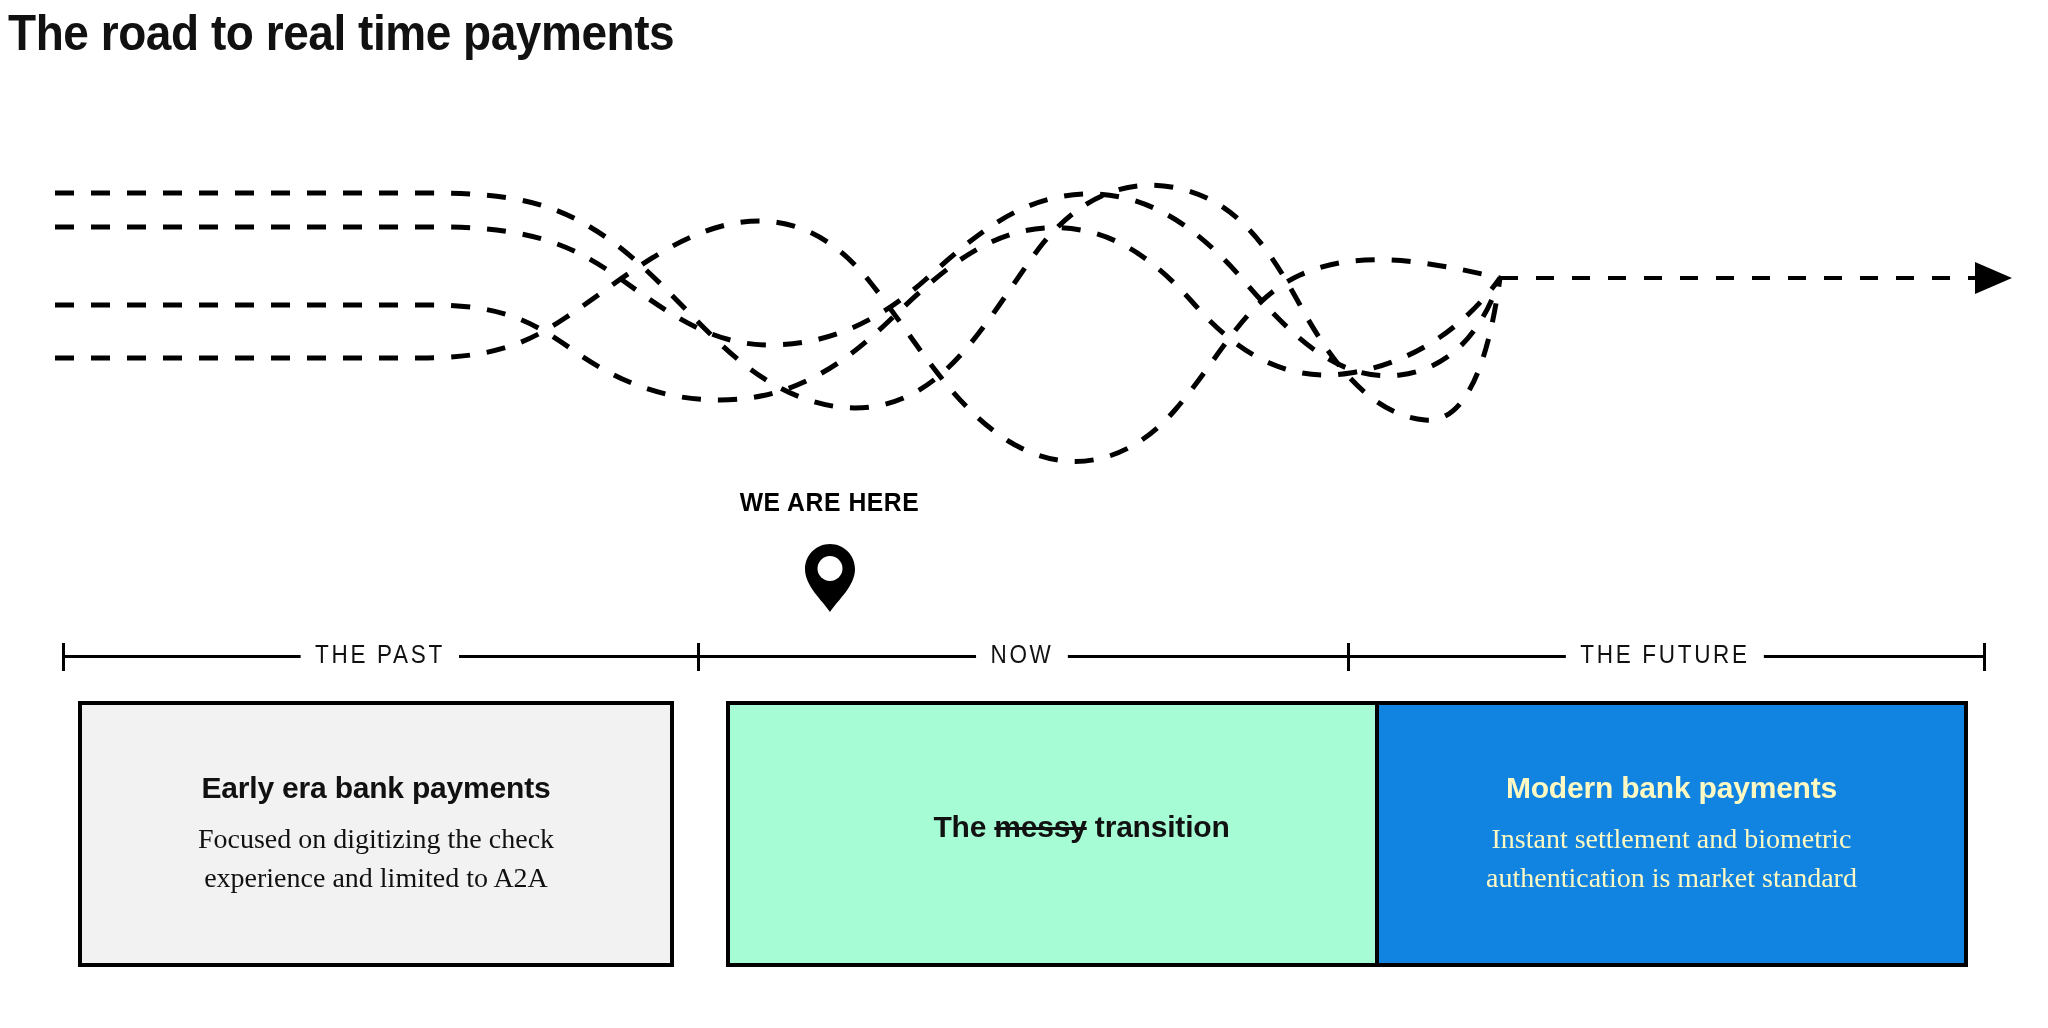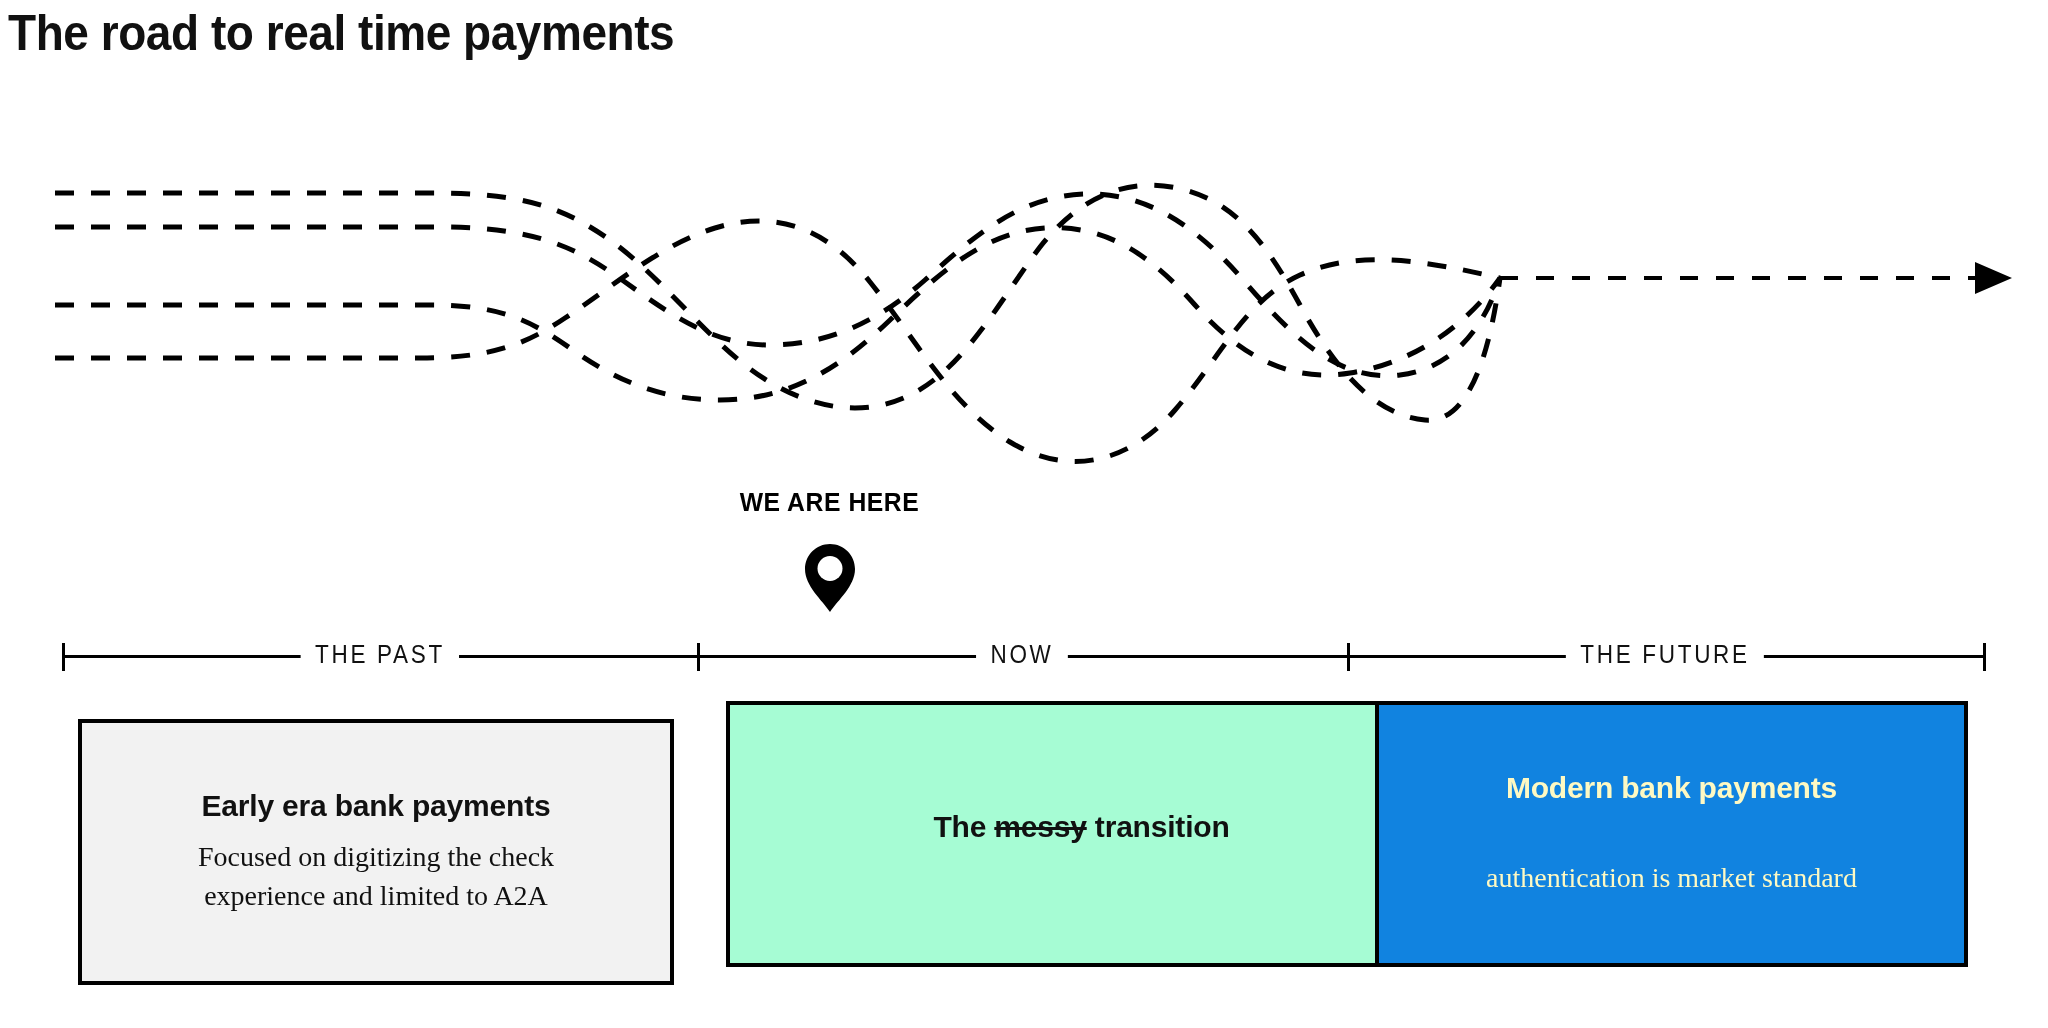--- a/index.html
+++ b/index.html
@@ -215,39 +215,39 @@
   <div class="tl-tick" style="left:1285px;"></div>
   <div class="tl-tick" style="left:1921px;"></div>
 
   <div class="tl-seg-label" style="left:318px;">THE  PAST</div>
   <div class="tl-seg-label" style="left:960px;">NOW</div>
   <div class="tl-seg-label" style="left:1603px;">THE  FUTURE</div>
 </div>
 
 <div id="cards">
 
-  <div class="card" id="card-past" style="left:78px; width:596px; background:#f2f2f2; color:#111111;margin-top:18px;">
+  <div class="card" id="card-past" style="left:78px; width:596px; background:#f2f2f2; color:#111111;">
     <div class="card-title">
       <span>Early era bank payments</span>
     </div>
     <div class="card-body">
       <span>Focused on digitizing the check</span><br>
       <span>experience and limited to A2A</span>
     </div>
   </div>
 
   <div class="card" id="card-now" style="left:726px; width:711px; background:#a6fcd4; color:#111111;">
     <div class="card-title">
       <span>The </span><span class="strike">messy</span><span> transition</span>
     </div>
   </div>
 
   <div class="card" id="card-future" style="left:1375px; width:593px; background:#1183e0; color:#fef9c3;">
     <div class="card-title">
       <span>Modern bank payments</span>
     </div>
     <div class="card-body">
-      <br>
+      <span>Instant settlement and biometric</span><br>
       <span>authentication is market standard</span>
     </div>
   </div>
 
 </div>
 
 </body></html>

